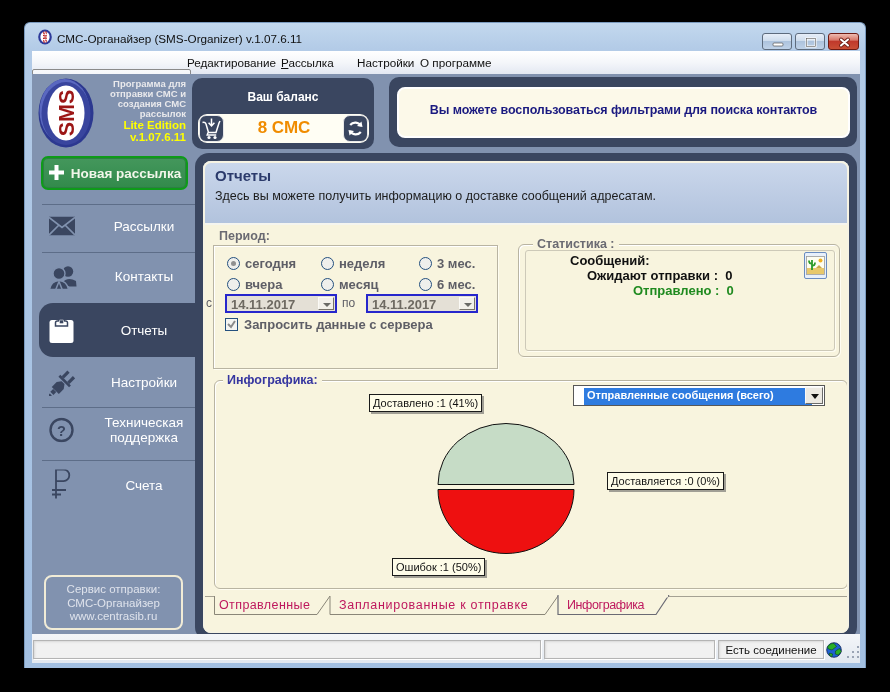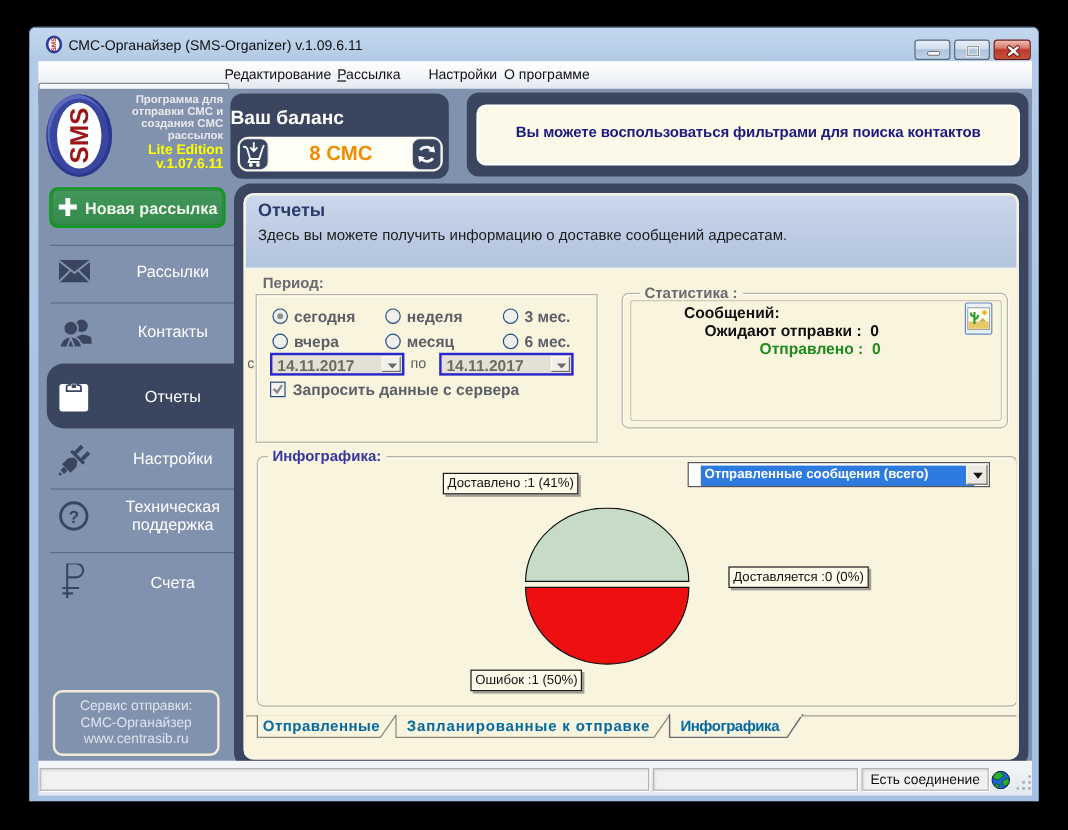--- a/index.html
+++ b/index.html
@@ -54,22 +54,22 @@
   color:#fff; font-size:13.5px; font-weight:normal; line-height:15px; }
 .navicon { position:absolute; left:17px; top:50%; transform:translateY(-50%); }
 #nav-active { left:7px; top:229px; width:158px; height:54px;
   background:#3a4660; border-radius:14px 0 0 14px; }
 #svcbox { left:12px; top:501px; width:139px; height:55px; border:2px solid #f1ecd7;
   border-radius:8px; color:#dfe3ec; font-size:11.5px; line-height:13.5px;
   text-align:center; padding-top:6px; }
 
 
 #balance { left:160px; top:4px; width:182px; height:71px; background:#3a4660; border-radius:10px; }
-#balance-title { left:0; top:12px; width:182px; text-align:left; color:#fff;
-  font-size:16px; font-weight:bold; }
+#balance-title { left:0; top:12px; width:182px; text-align:center; color:#fff;
+  font-size:12px; font-weight:bold; }
 #balance-pill { left:6px; top:36px; width:171px; height:29px; background:#fffef4;
   border-radius:9px; }
 .pillbtn { top:1px; width:25px; height:27px; background:#3a4660;
   border:1px solid #e8e8e8; border-radius:7px; }
 #cartbtn { left:1px; }
 #refrbtn { left:145px; }
 #bal-val { left:30px; top:4px; width:112px; text-align:center; color:#f08c00;
   font-size:17px; font-weight:bold; }
 
 
@@ -128,41 +128,41 @@
 #combo2 .sel { position:absolute; left:10px; top:2px; width:228px; height:17px; background:#2e7be0;
   color:#fff; font-size:11px; font-weight:bold; padding:1px 0 0 3px; white-space:nowrap; }
 #combo2 .cbtn { position:absolute; right:1px; top:1px; width:18px; height:17px;
   background:#ece9e2; border:1px solid #8a8a8a;
   border-top-color:#f8f8f8; border-left-color:#f8f8f8; border-bottom-color:#6a6a6a; border-right-color:#6a6a6a; }
 #combo2 .cbtn:after { content:""; position:absolute; left:5px; top:6px;
   border:4px solid transparent; border-top:5px solid #111; }
 
 .pielbl { background:#fefce8; border:1px solid #1a1a1a; box-shadow:2px 2px 0 rgba(90,90,90,0.55);
   font-size:11px; color:#111; padding:2px 3px 2px 3px; white-space:nowrap; }
-.tab { top:437px; height:18px; font-size:12.5px; font-weight:bold; color:#0369a1; }
+.tab { top:437px; height:18px; font-size:12.5px; font-weight:normal; color:#be185d; }
 
 
 #statusbar { left:7px; top:611px; width:828px; height:29px;
   background:linear-gradient(180deg,#f4f6f9,#e2e8f0); }
 .spanel { top:6px; height:19px; background:#f1f1f1; border:1px solid #b4b4b4;
   box-shadow:inset 1px 1px 2px #d8d8d8, 1px 1px 0 #ffffff; }
 #sp3 { font-size:11.5px; color:#111; text-align:center; line-height:18px; white-space:nowrap; }
 </style>
 </head>
 <body>
 
 <div id="win" class="abs">
 
   <div id="titlebar" class="abs">
     <svg class="abs" style="left:12px;top:6px" width="16" height="16" viewBox="0 0 16 16">
       <ellipse cx="8" cy="8" rx="6.8" ry="7.5" fill="#2d3a9a"></ellipse>
       <ellipse cx="8" cy="8" rx="4.6" ry="5.6" fill="#ffffff"></ellipse>
       <text x="8" y="10" font-size="5.5" font-weight="bold" fill="#bb2222" text-anchor="middle" transform="rotate(-90 8 8)" font-family="Liberation Sans">SMS</text>
     </svg>
-    <div id="title-text" class="abs">СМС-Органайзер (SMS-Organizer) v.1.09.6.11</div>
+    <div id="title-text" class="abs">СМС-Органайзер (SMS-Organizer) v.1.07.6.11</div>
     <div id="btn-min" class="abs capbtn">
         <svg class="glyph" width="30" height="17">
           <rect x="10" y="9" width="10" height="3" rx="1" fill="#fff" stroke="#555" stroke-width="0.7"></rect>
         </svg>
       </div>
     <div id="btn-max" class="abs capbtn">
         <svg class="glyph" width="30" height="17">
           <rect x="10.5" y="4.5" width="9" height="8" fill="none" stroke="#fff" stroke-width="2"></rect>
           <rect x="10.5" y="4.5" width="9" height="8" fill="none" stroke="#555" stroke-width="0.6"></rect>
         </svg>

